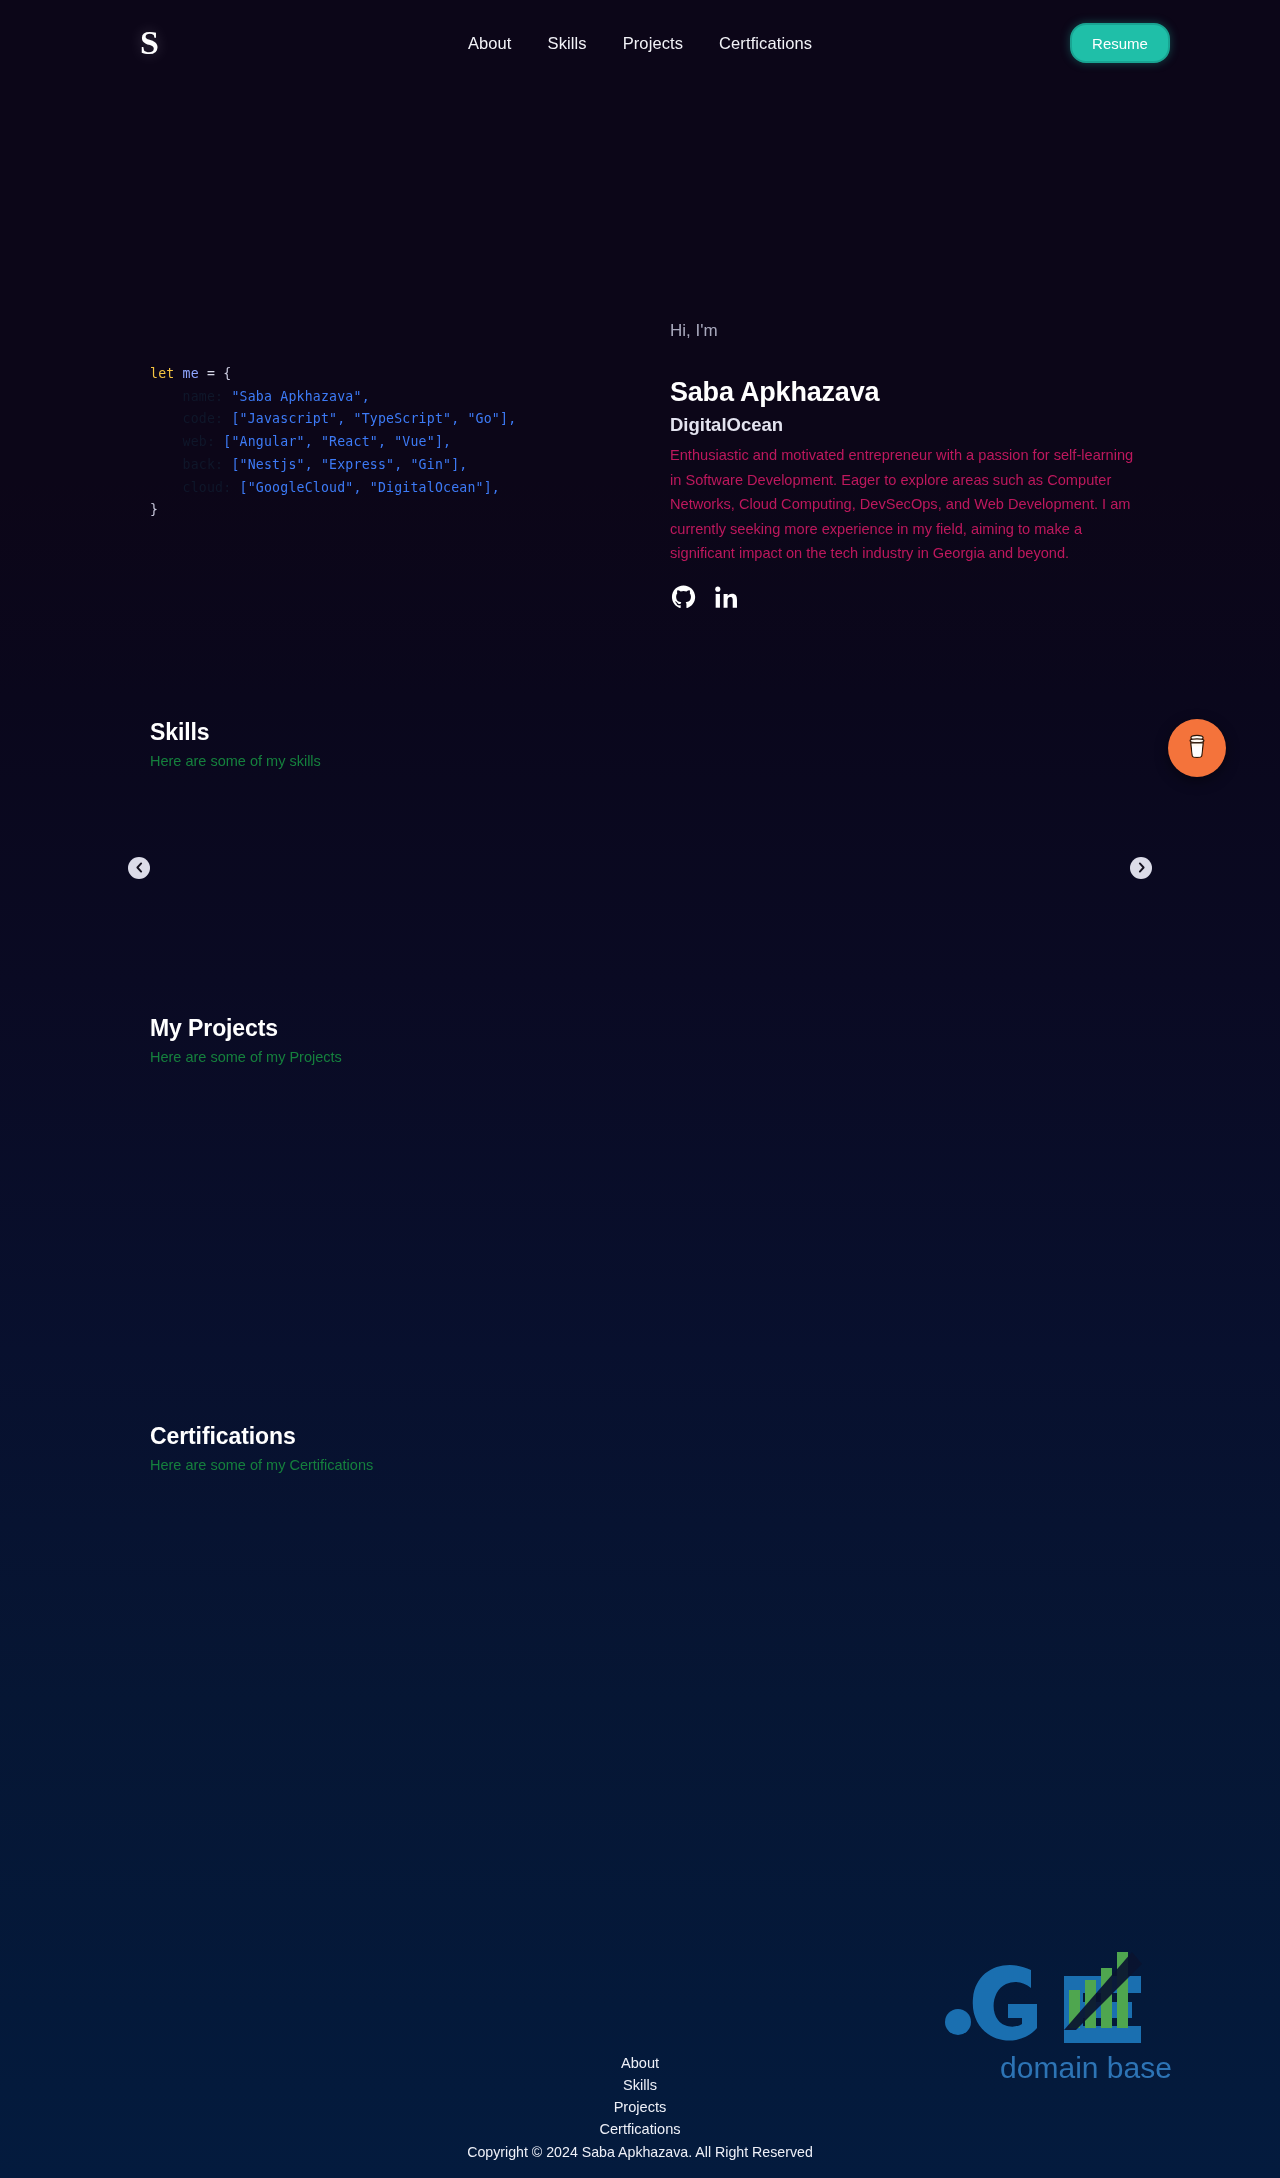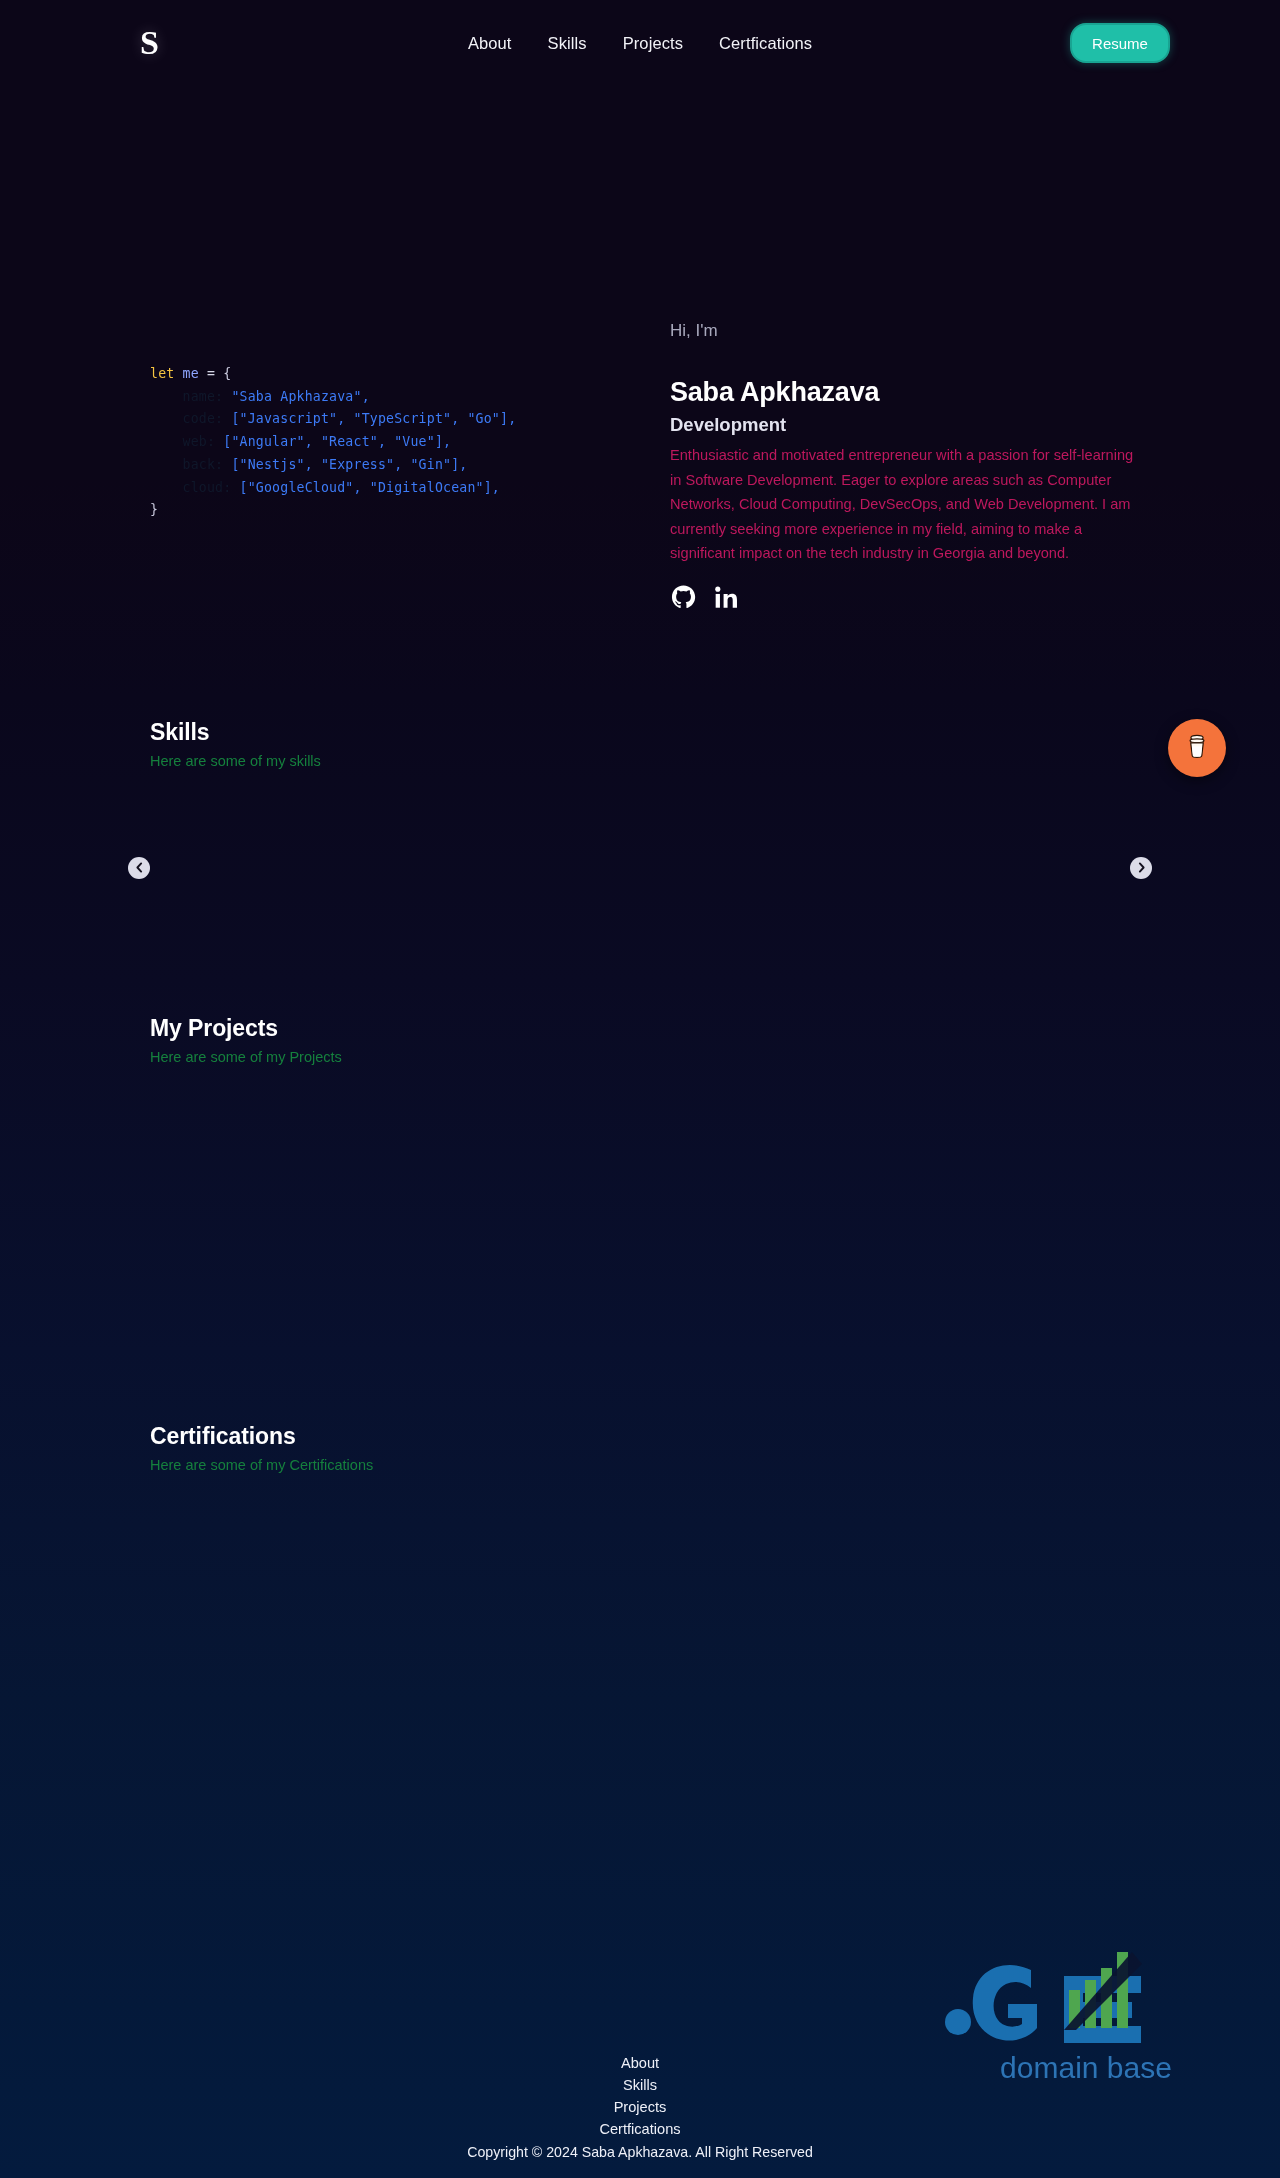--- a/index.html
+++ b/index.html
@@ -295,21 +295,21 @@
     <span class="t-key">code:</span> <span class="t-str">["Javascript", "TypeScript", "Go"],</span>
     <span class="t-key">web:</span> <span class="t-str">["Angular", "React", "Vue"],</span>
     <span class="t-key">back:</span> <span class="t-str">["Nestjs", "Express", "Gin"],</span>
     <span class="t-key">cloud:</span> <span class="t-str">["GoogleCloud", "DigitalOcean"],</span>
 <span class="t-pun">}</span></pre>
   </div>
 
   <div class="intro-col">
     <div class="intro-hi">Hi, I'm</div>
     <h1 class="intro-name">Saba Apkhazava</h1>
-    <h2 class="intro-role">Development</h2>
+    <h2 class="intro-role">DigitalOcean</h2>
     <p class="intro-bio">Enthusiastic and motivated entrepreneur with a passion for self-learning in Software Development. Eager to explore areas such as Computer Networks, Cloud Computing, DevSecOps, and Web Development. I am currently seeking more experience in my field, aiming to make a significant impact on the tech industry in Georgia and beyond.</p>
 
     <div class="socials">
       <a title="GitHub">
         <svg width="25" height="25" viewBox="0 0 24 24" aria-hidden="true">
           <path fill="#ffffff" d="M12 .5C5.73.5.9 5.33.9 11.6c0 4.9 3.18 9.06 7.6 10.53.56.1.76-.24.76-.54
             0-.27-.01-1.15-.02-2.09-3.09.67-3.74-1.3-3.74-1.3-.5-1.3-1.23-1.64-1.23-1.64-1.01-.69.08-.68.08-.68
             1.11.08 1.7 1.15 1.7 1.15.99 1.7 2.6 1.21 3.23.93.1-.72.39-1.21.7-1.49-2.47-.28-5.06-1.24-5.06-5.5
             0-1.22.43-2.21 1.14-2.99-.11-.28-.5-1.41.11-2.94 0 0 .94-.3 3.07 1.14a10.6 10.6 0 0 1 5.6 0c2.12-1.44
             3.06-1.14 3.06-1.14.61 1.53.23 2.66.11 2.94.71.78 1.14 1.77 1.14 2.99 0 4.27-2.6 5.21-5.07 5.49.4.35.76

